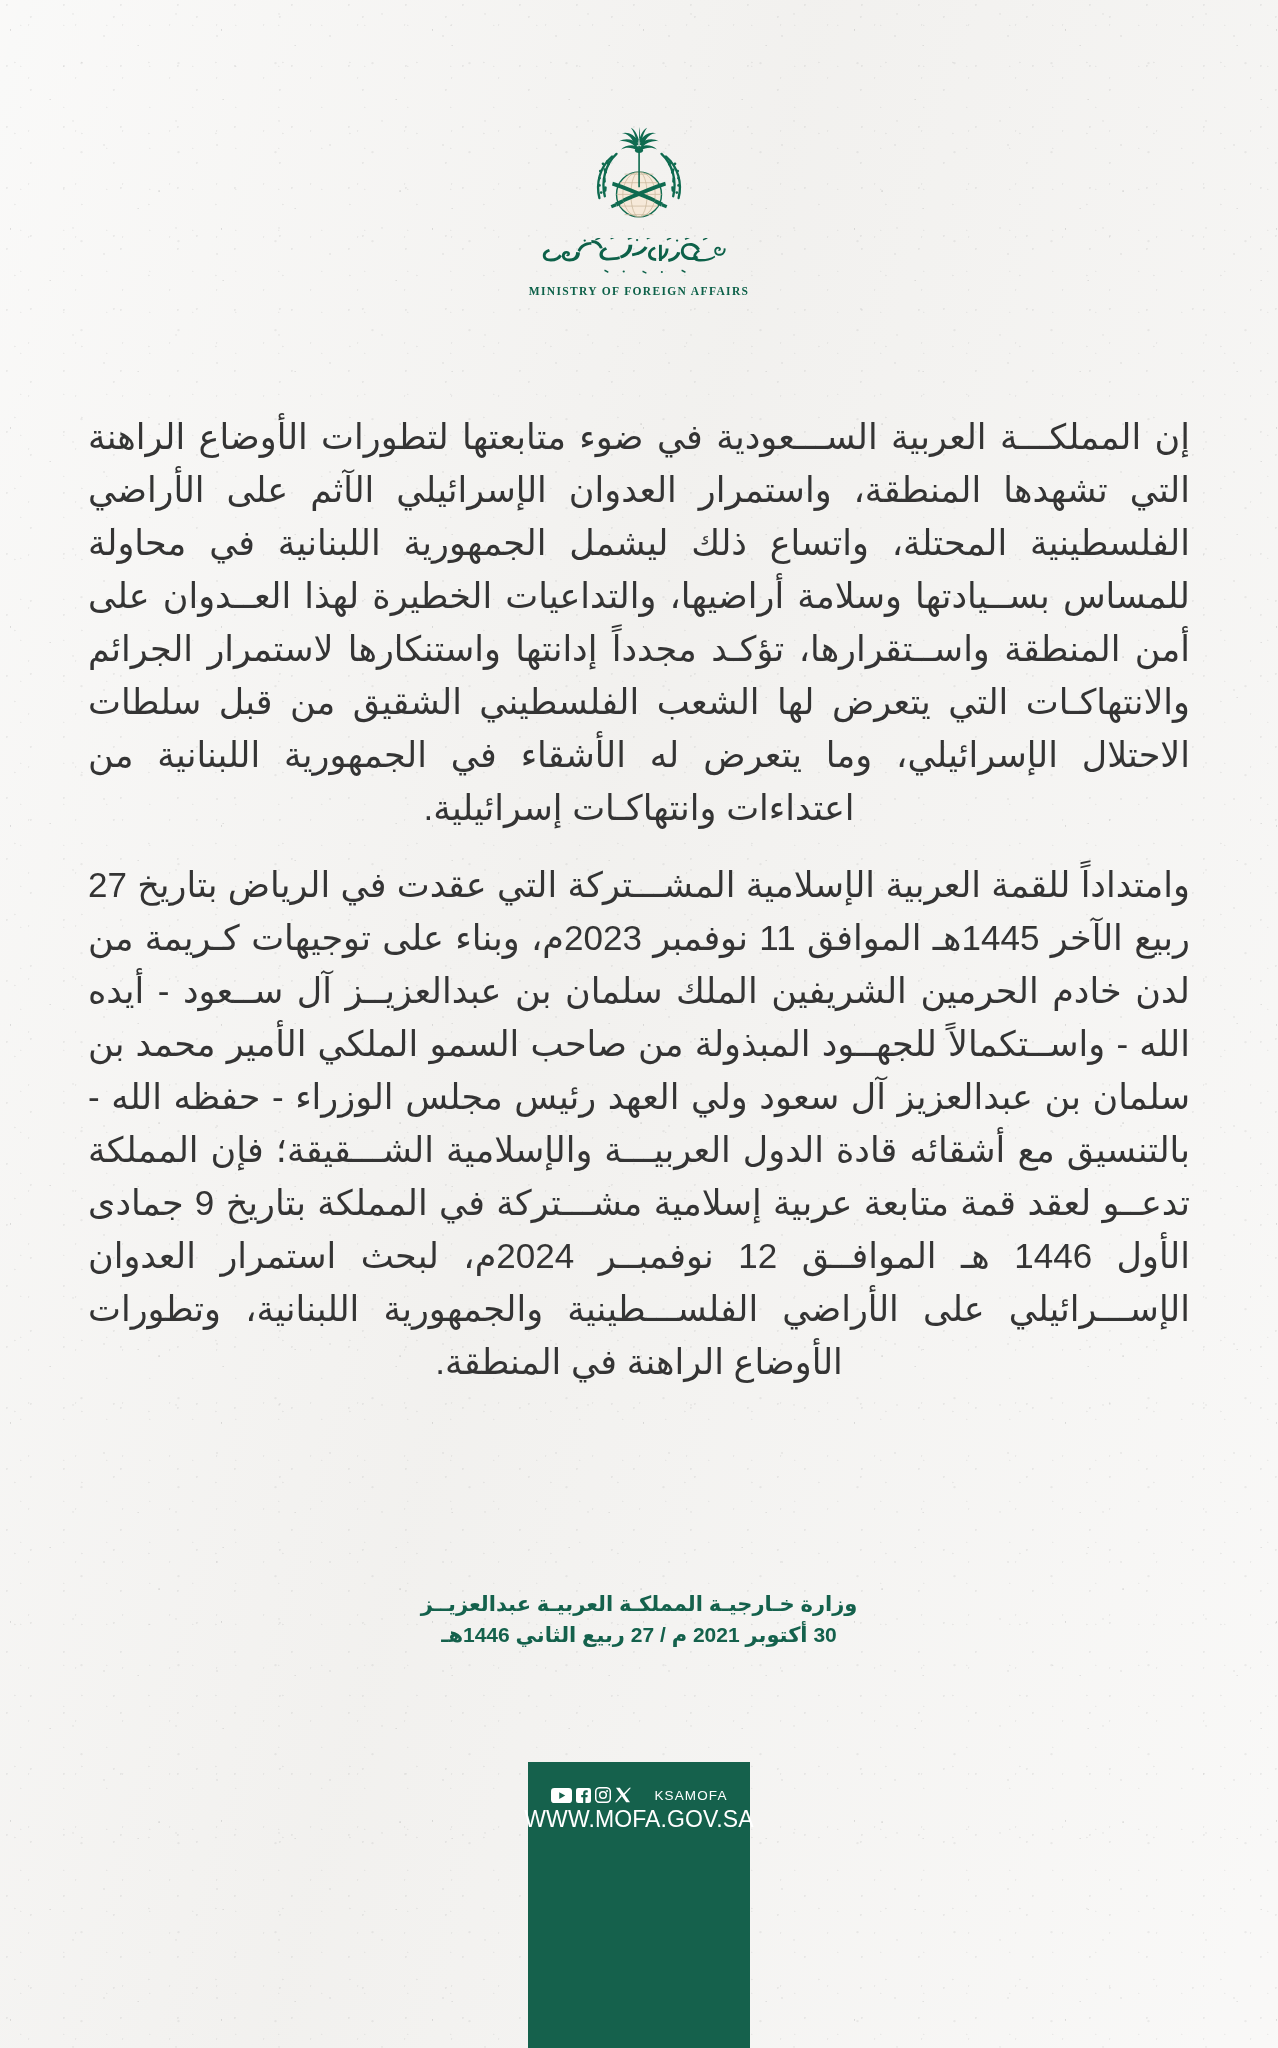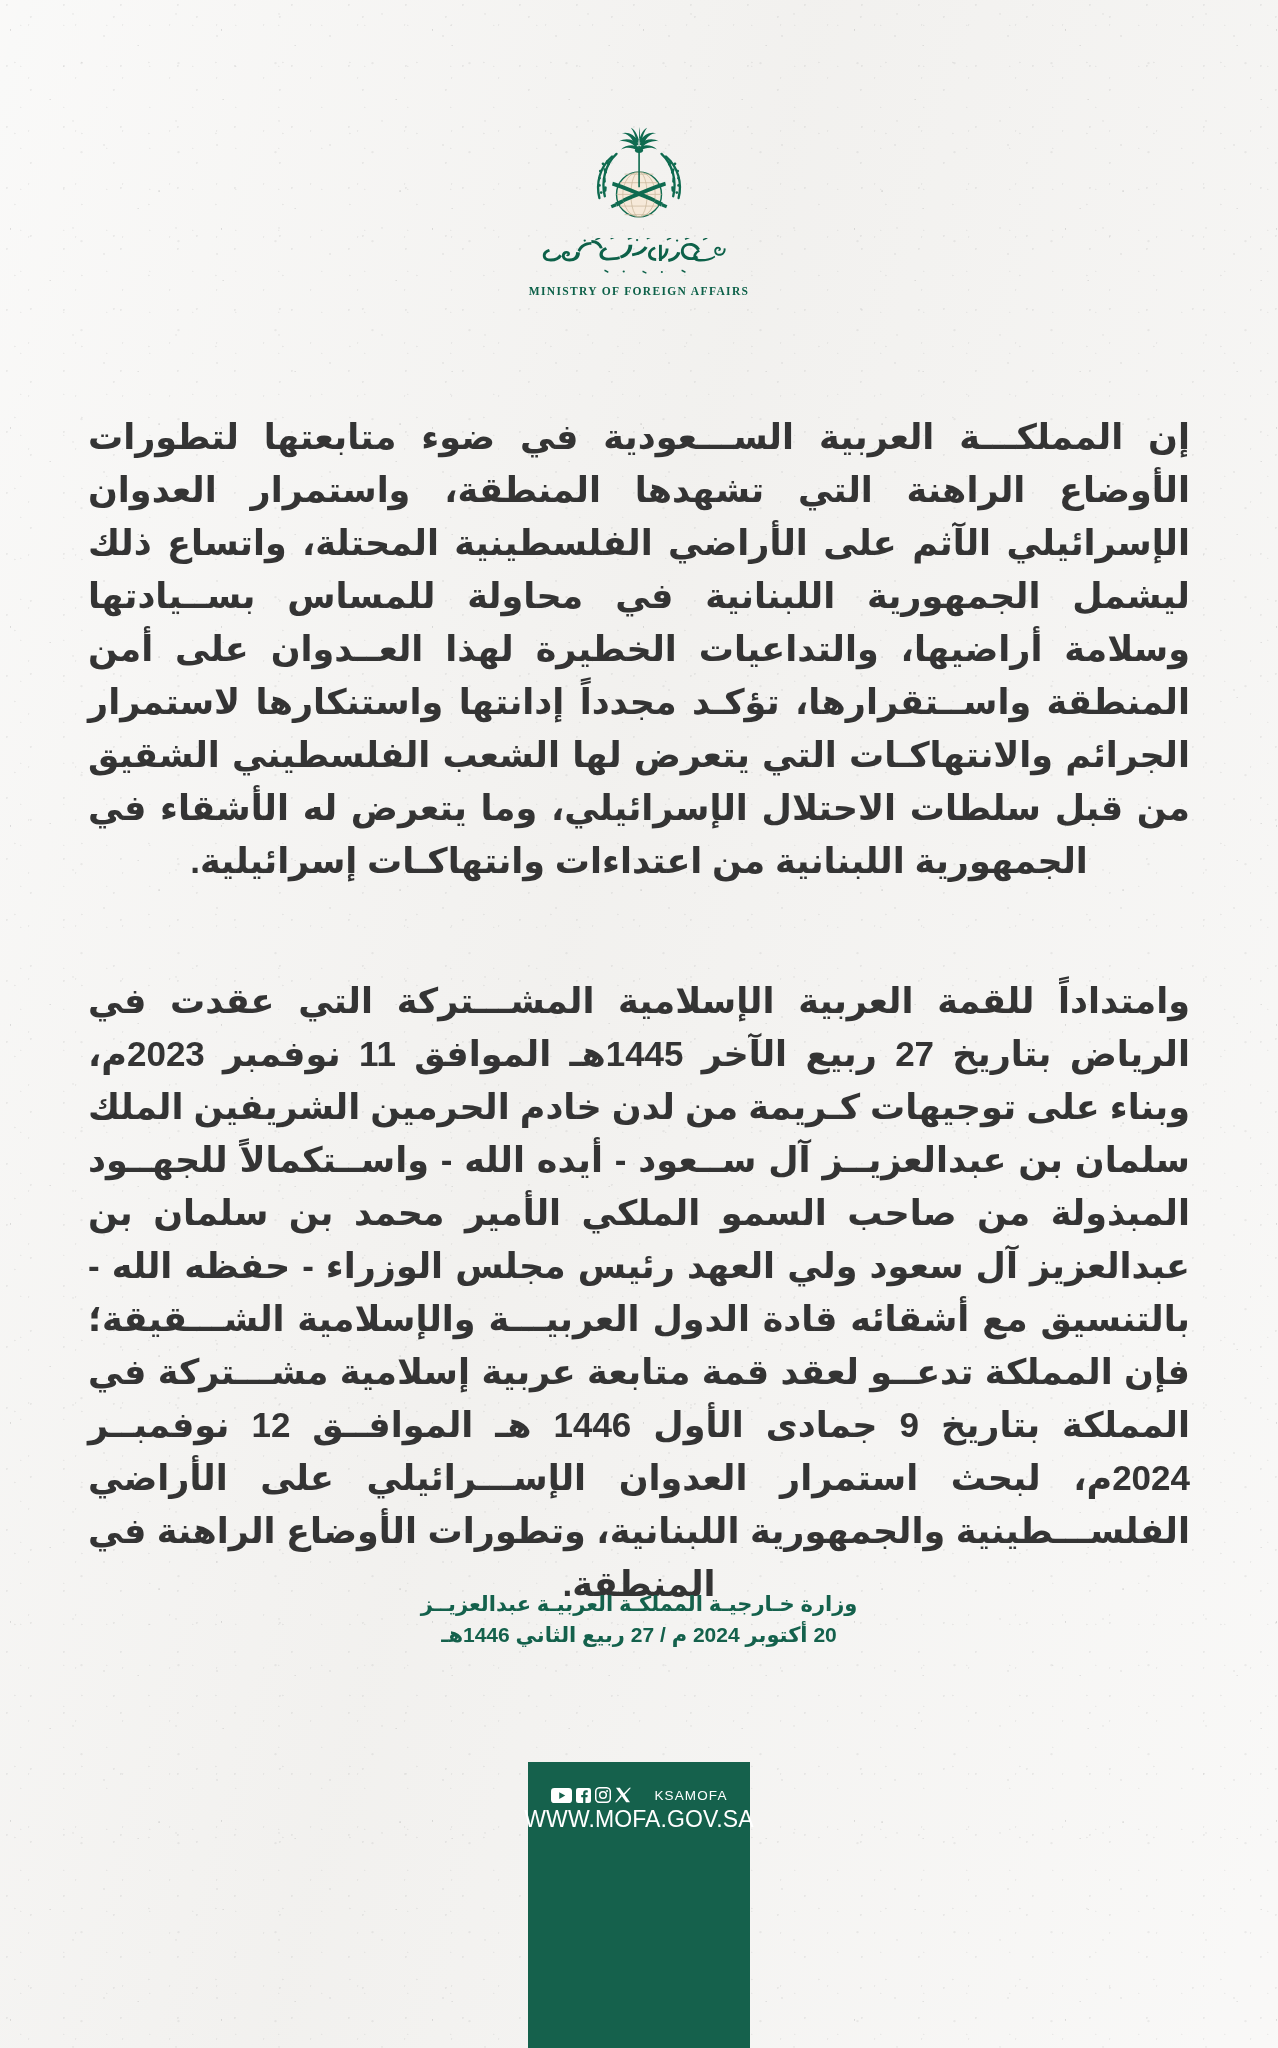--- a/index.html
+++ b/index.html
@@ -94,28 +94,28 @@
     top: 410px;
     left: 88px;
     width: 1102px;
     text-align: justify;
     direction: rtl;
   }
   .para {
     font-size: 35px;
     line-height: 53px;
     color: #343434;
-    font-weight: 700;
+    font-weight: 400;
     letter-spacing: -0.2px;
     margin: 0;
     text-align: justify;
     text-align-last: center;
   }
   .para + .para {
-    margin-top: 87px;
+    margin-top: 24px;
   }
 
   
   .signature {
     position: absolute;
     top: 1588px;
     left: 0;
     right: 0;
     text-align: center;
     color: #14614c;
@@ -291,21 +291,21 @@
     <div class="wordmark-en">MINISTRY OF FOREIGN AFFAIRS</div>
   </div>
 
   <div class="statement">
     <p class="para">إن المملكـــة العربية الســـعودية في ضوء متابعتها لتطورات الأوضاع الراهنة التي تشهدها المنطقة، واستمرار العدوان الإسرائيلي الآثم على الأراضي الفلسطينية المحتلة، واتساع ذلك ليشمل الجمهورية اللبنانية في محاولة للمساس بســيادتها وسلامة أراضيها، والتداعيات الخطيرة لهذا العــدوان على أمن المنطقة واســتقرارها، تؤكـد مجدداً إدانتها واستنكارها لاستمرار الجرائم والانتهاكـات التي يتعرض لها الشعب الفلسطيني الشقيق من قبل سلطات الاحتلال الإسرائيلي، وما يتعرض له الأشقاء في الجمهورية اللبنانية من اعتداءات وانتهاكـات إسرائيلية.</p>
     <p class="para">وامتداداً للقمة العربية الإسلامية المشـــتركة التي عقدت في الرياض بتاريخ 27 ربيع الآخر 1445هـ الموافق 11 نوفمبر 2023م، وبناء على توجيهات كـريمة من لدن خادم الحرمين الشريفين الملك سلمان بن عبدالعزيــز آل ســعود - أيده الله - واســتكمالاً للجهــود المبذولة من صاحب السمو الملكي الأمير محمد بن سلمان بن عبدالعزيز آل سعود ولي العهد رئيس مجلس الوزراء - حفظه الله - بالتنسيق مع أشقائه قادة الدول العربيـــة والإسلامية الشـــقيقة؛ فإن المملكة تدعــو لعقد قمة متابعة عربية إسلامية مشـــتركة في المملكة بتاريخ 9 جمادى الأول 1446 هـ الموافــق 12 نوفمبــر 2024م، لبحث استمرار العدوان الإســـرائيلي على الأراضي الفلســـطينية والجمهورية اللبنانية، وتطورات الأوضاع الراهنة في المنطقة.</p>
   </div>
 
   <div class="signature">
     <div class="sig-line">وزارة خـارجيـة المملكـة العربيـة عبدالعزيــز</div>
-    <div class="sig-line date">20 أكتوبر 2024 م / 27 ربيع الثاني 1446هـ</div>
+    <div class="sig-line date">30 أكتوبر 2021 م / 27 ربيع الثاني 1446هـ</div>
   </div>
 
   <div class="footer-panel">
     <div class="footer-inner">
 
       <div class="social-row">
 
         <svg width="21" height="15" viewBox="0 0 28 20">
           <rect x="0" y="0" width="28" height="20" rx="4.5" fill="#ffffff"></rect>
           <path d="M11,5.5 L19,10 L11,14.5 Z" fill="#15614c"></path>

